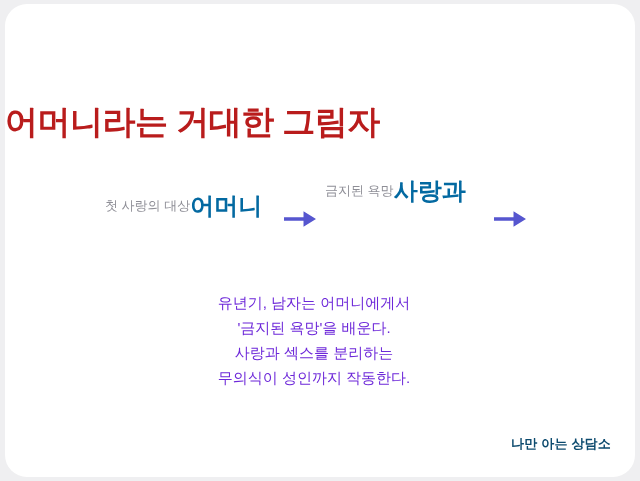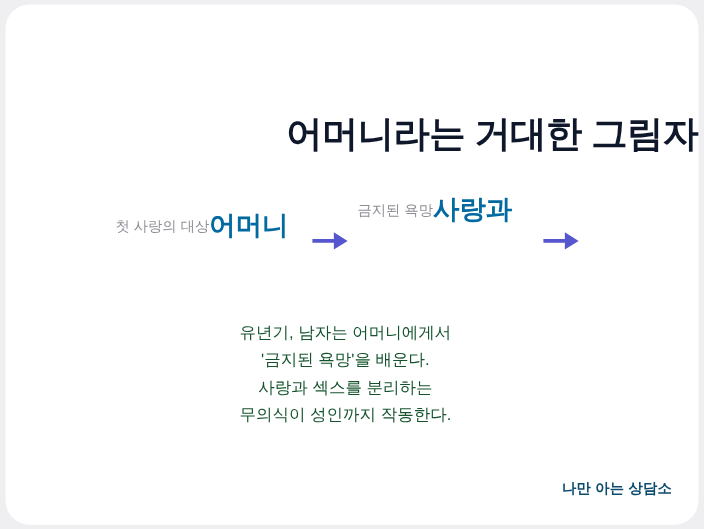--- a/index.html
+++ b/index.html
@@ -27,25 +27,25 @@
     box-sizing: border-box;
     overflow: hidden;
   }
 
   
   #title {
     position: absolute;
     left: 0;
     top: 96px;
     width: 630px;
-    text-align: right;
+    text-align: left;
     font-size: 33px;
     font-weight: 700;
     letter-spacing: -0.5px;
-    color: #0f172a;
+    color: #b91c1c;
     white-space: nowrap;
   }
 
   
   #flow {
     position: absolute;
     left: 0;
     top: 170px;
     width: 630px;
     height: 100px;
@@ -95,21 +95,21 @@
   
   #body-text {
     position: absolute;
     left: 0;
     top: 286px;
     width: 618px;
     text-align: center;
     font-size: 15px;
     font-weight: 400;
     line-height: 25px;
-    color: #14532d;
+    color: #6d28d9;
   }
   #body-text div { white-space: nowrap; }
 
   
   #footer {
     position: absolute;
     right: 24px;
     bottom: 24px;
     font-size: 13px;
     font-weight: 700;

